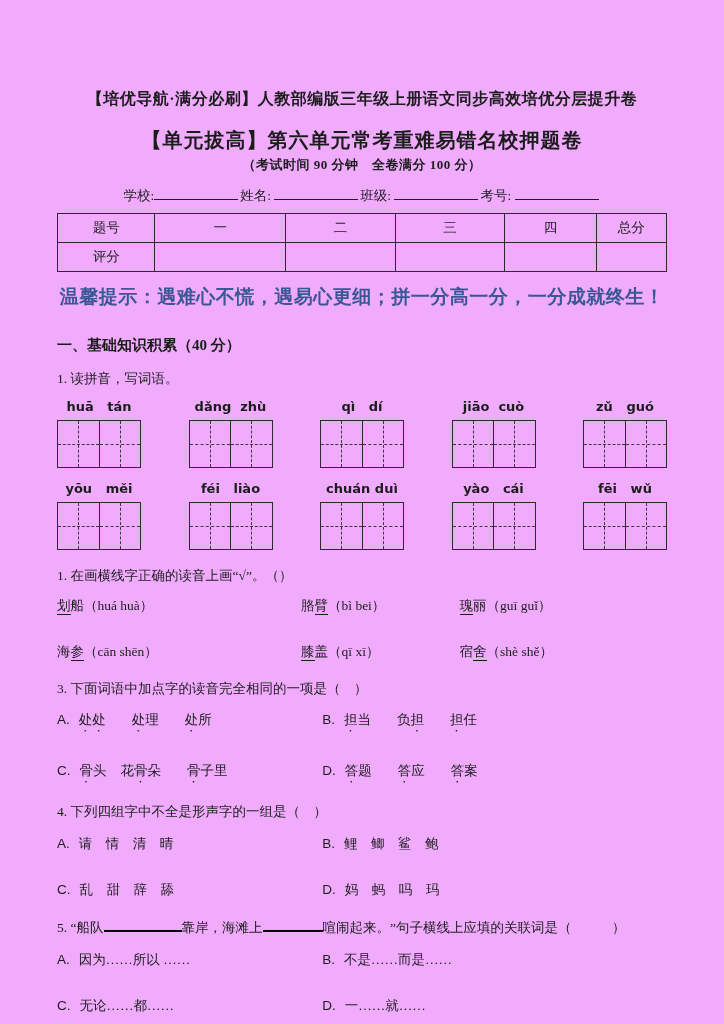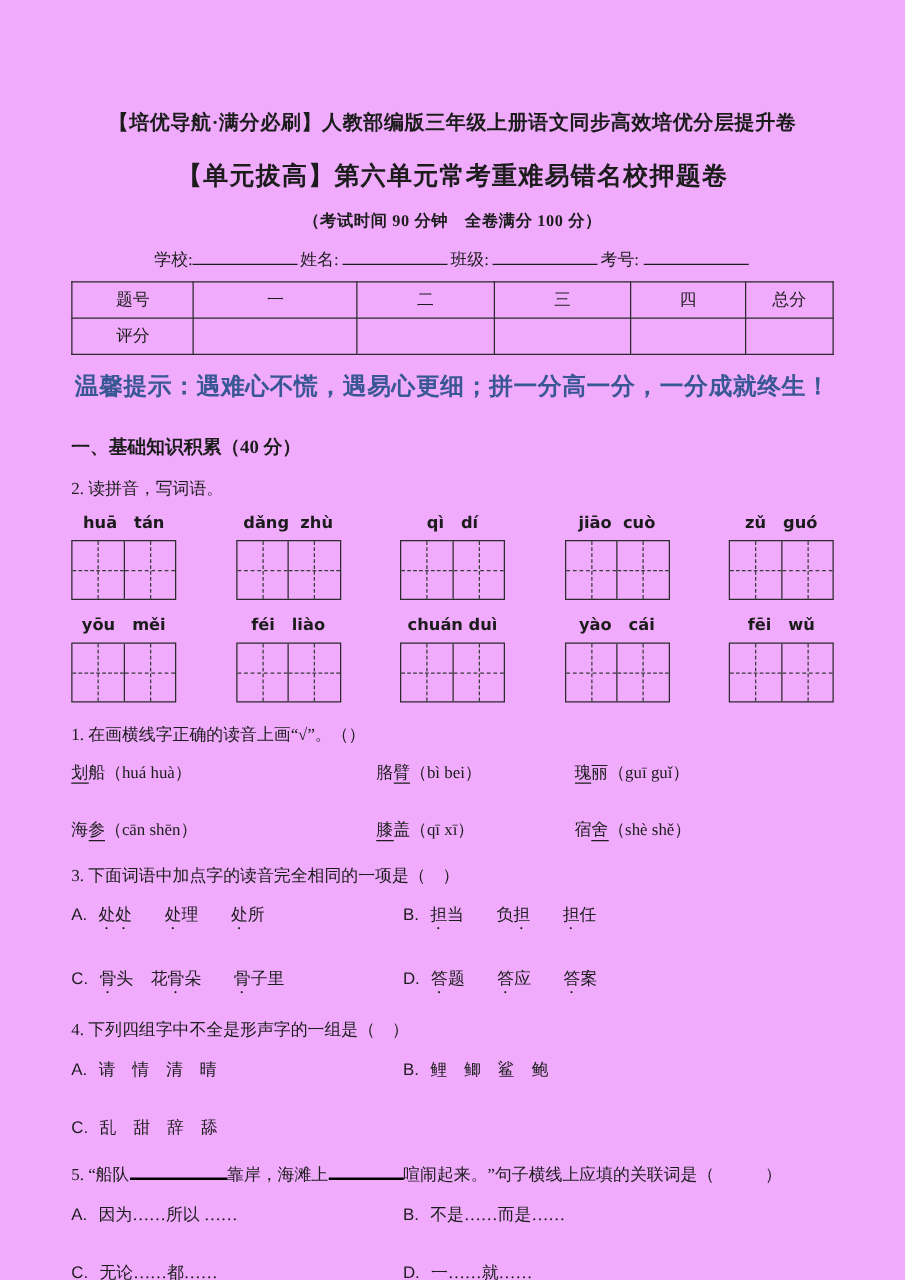--- a/index.html
+++ b/index.html
@@ -10,21 +10,21 @@
     background:#f0abfc;
     overflow:hidden;
     font-family:"Liberation Serif","DejaVu Serif",serif;
     color:#1c1c1c;
     box-sizing:border-box;
     padding:88px 57px 0 57px;
   }
   .center{text-align:center;}
   .series-title{font-size:16px;font-weight:bold;line-height:1.35;letter-spacing:.5px;}
   .paper-title{font-size:20px;font-weight:bold;margin-top:17px;letter-spacing:1px;}
-  .exam-info{font-size:13px;font-weight:bold;margin-top:14px;letter-spacing:.5px;}
+  .exam-info{font-size:13px;font-weight:bold;margin-top:2px;letter-spacing:.5px;}
   .info-line{margin-top:12px;font-size:13.5px;white-space:nowrap;}
   .info-field{display:inline-block;}
   .blank{display:inline-block;border-bottom:1px solid #1c1c1c;height:13px;vertical-align:baseline;}
   .info-blank{width:84px;margin-right:2px;}
   table.score{width:100%;border-collapse:collapse;margin-top:8px;table-layout:fixed;}
   table.score td{border:1.6px solid #2a2a2a;text-align:center;font-size:13.5px;height:28px;padding:0;}
   .c0{width:16%;} .c1{width:21.5%;} .c2{width:18%;} .c3{width:18%;} .c4{width:15%;} .c5{width:11.5%;margin-left:32px;}
   .tip{margin-top:12px;font-size:19px;font-weight:bold;text-align:center;letter-spacing:.5px;}
   .section-title{margin-top:26px;font-size:15px;font-weight:bold;}
   .stem{margin-top:14px;font-size:13.5px;line-height:1.45;}
@@ -83,21 +83,21 @@
       <td></td>
       <td></td>
     </tr>
   </tbody>
     </table>
 
   <div class="tip" id="tip" style="color: rgb(58, 87, 149);">温馨提示：遇难心不慌，遇易心更细；拼一分高一分，一分成就终生！</div>
 
   <div class="section-title">一、基础知识积累（40 分）</div>
 
-  <div class="stem">2. 读拼音，写词语。</div>
+  <div class="stem">1. 读拼音，写词语。</div>
   <div class="pinyin-row">
     <span class="pinyin-slot">huā   tán</span>
     <span class="pinyin-slot">dǎng  zhù</span>
     <span class="pinyin-slot">qì   dí</span>
     <span class="pinyin-slot">jiāo  cuò</span>
     <span class="pinyin-slot">zǔ   guó</span>
   </div>
   <div class="tz-row">
     <div class="tz">
         <div class="tz-cell"></div>
@@ -166,20 +166,21 @@
     <div><span class="opt-label">B.</span><span class="w"><span></span><span class="em-dot">担</span><span>当</span></span><span class="w"><span>负</span><span class="em-dot">担</span><span></span></span><span class="w"><span></span><span class="em-dot">担</span><span>任</span></span></div>
     <div><span class="opt-label">C.</span><span class="w" style="margin-right:14px;"><span></span><span class="em-dot">骨</span><span>头</span></span><span class="w"><span>花</span><span class="em-dot">骨</span><span>朵</span></span><span class="w"><span></span><span class="em-dot">骨</span><span>子里</span></span></div>
     <div><span class="opt-label">D.</span><span class="w"><span></span><span class="em-dot">答</span><span>题</span></span><span class="w"><span></span><span class="em-dot">答</span><span>应</span></span><span class="w"><span></span><span class="em-dot">答</span><span>案</span></span></div>
   </div>
 
   <div class="stem" style="margin-top:16px;font-family:Liberation Serif, serif;">4. 下列四组字中不全是形声字的一组是（　）</div>
   <div class="opt-grid">
     <div><span class="opt-label">A.</span><span class="pre-text">请　情　清　晴</span></div>
     <div><span class="opt-label">B.</span><span class="pre-text">鲤　鲫　鲨　鲍</span></div>
     <div><span class="opt-label">C.</span><span class="pre-text">乱　甜　辞　舔</span></div>
+    <div><span class="opt-label">D.</span><span class="pre-text">妈　蚂　吗　玛</span></div>
   </div>
 
   <div class="stem" style="margin-top:16px;">
     <span>5. “船队</span><span class="q5-blank1"></span><span>靠岸，海滩上</span><span class="q5-blank2"></span><span>喧闹起来。”句子横线上应填的关联词是（　　　）</span>
   </div>
   <div class="opt-grid">
     <div><span class="opt-label">A.</span><span class="pre-text">因为……所以 ……</span></div>
     <div><span class="opt-label">B.</span><span class="pre-text">不是……而是……</span></div>
     <div><span class="opt-label">C.</span><span class="pre-text">无论……都……</span></div>
     <div><span class="opt-label">D.</span><span class="pre-text">一……就……</span></div>

